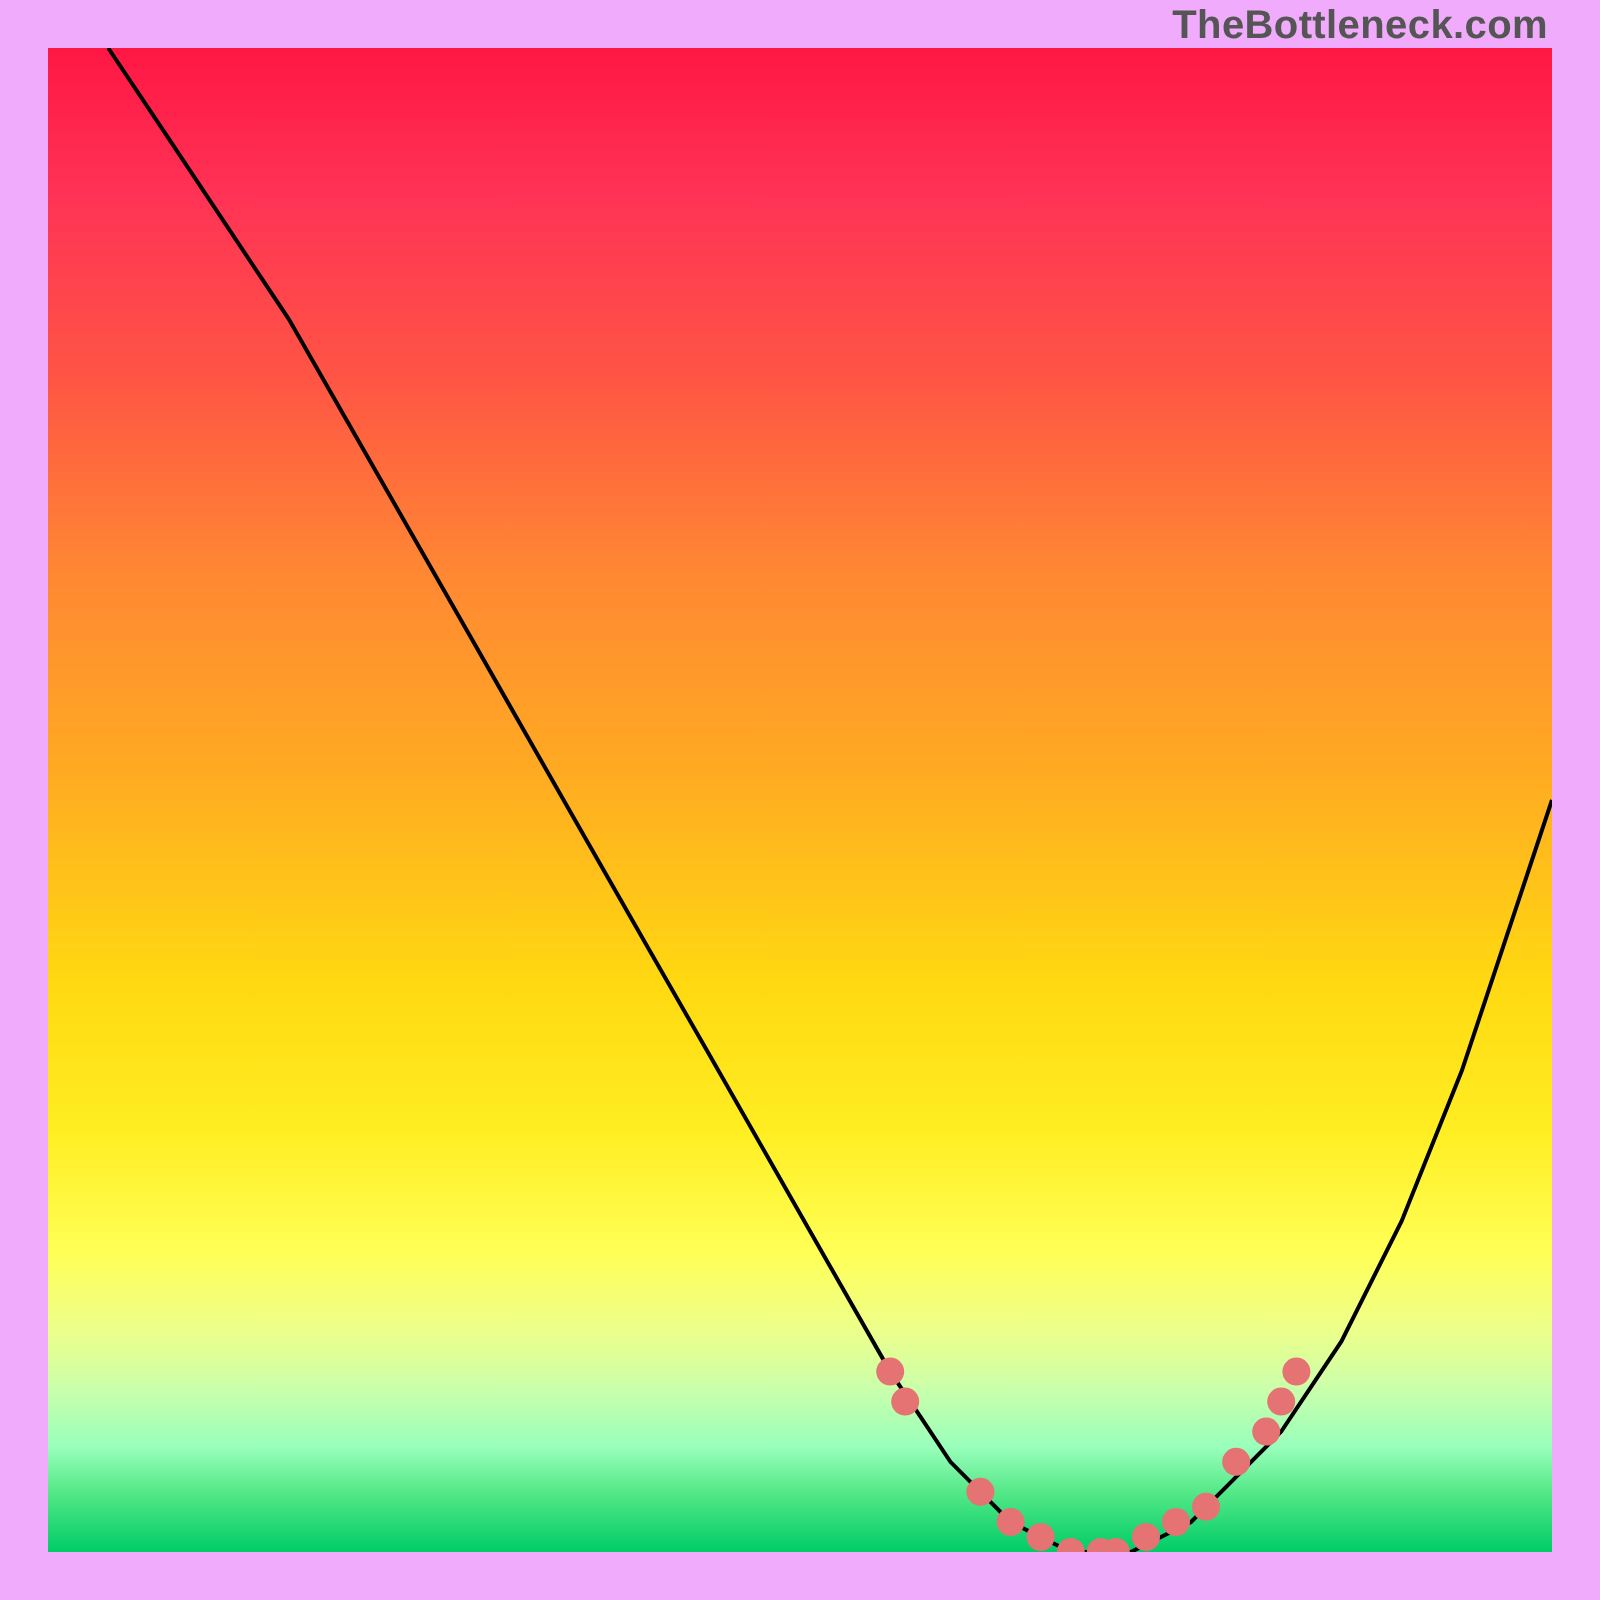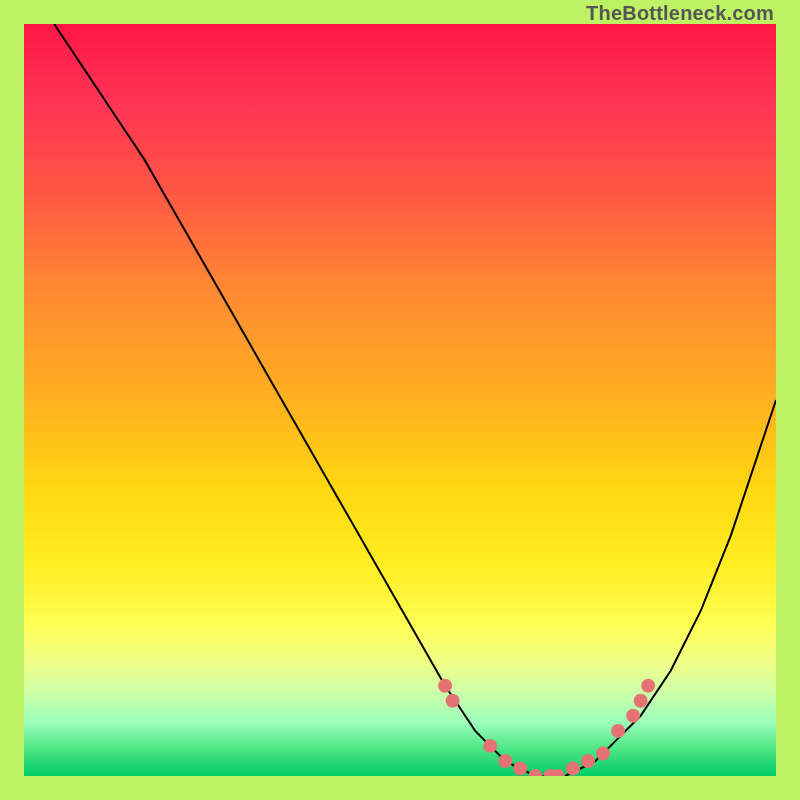--- a/index.html
+++ b/index.html
@@ -1,21 +1,21 @@
 <!DOCTYPE html>
 <html><head>
 <meta charset="utf-8">
 <style>
   * { margin: 0; padding: 0; box-sizing: border-box; }
   html, body { width: 800px; height: 800px; background: #000; overflow: hidden; }
   .chart-container {
     position: relative;
     width: 800px;
     height: 800px;
-    background: #bef264;
+    background: #f0abfc;
   }
   .plot-area {
     position: absolute;
     left: 24px;
     top: 24px;
     width: 752px;
     height: 752px;
     background: linear-gradient(to bottom,
       #ff1744 0%,
       #ff3355 10%,

